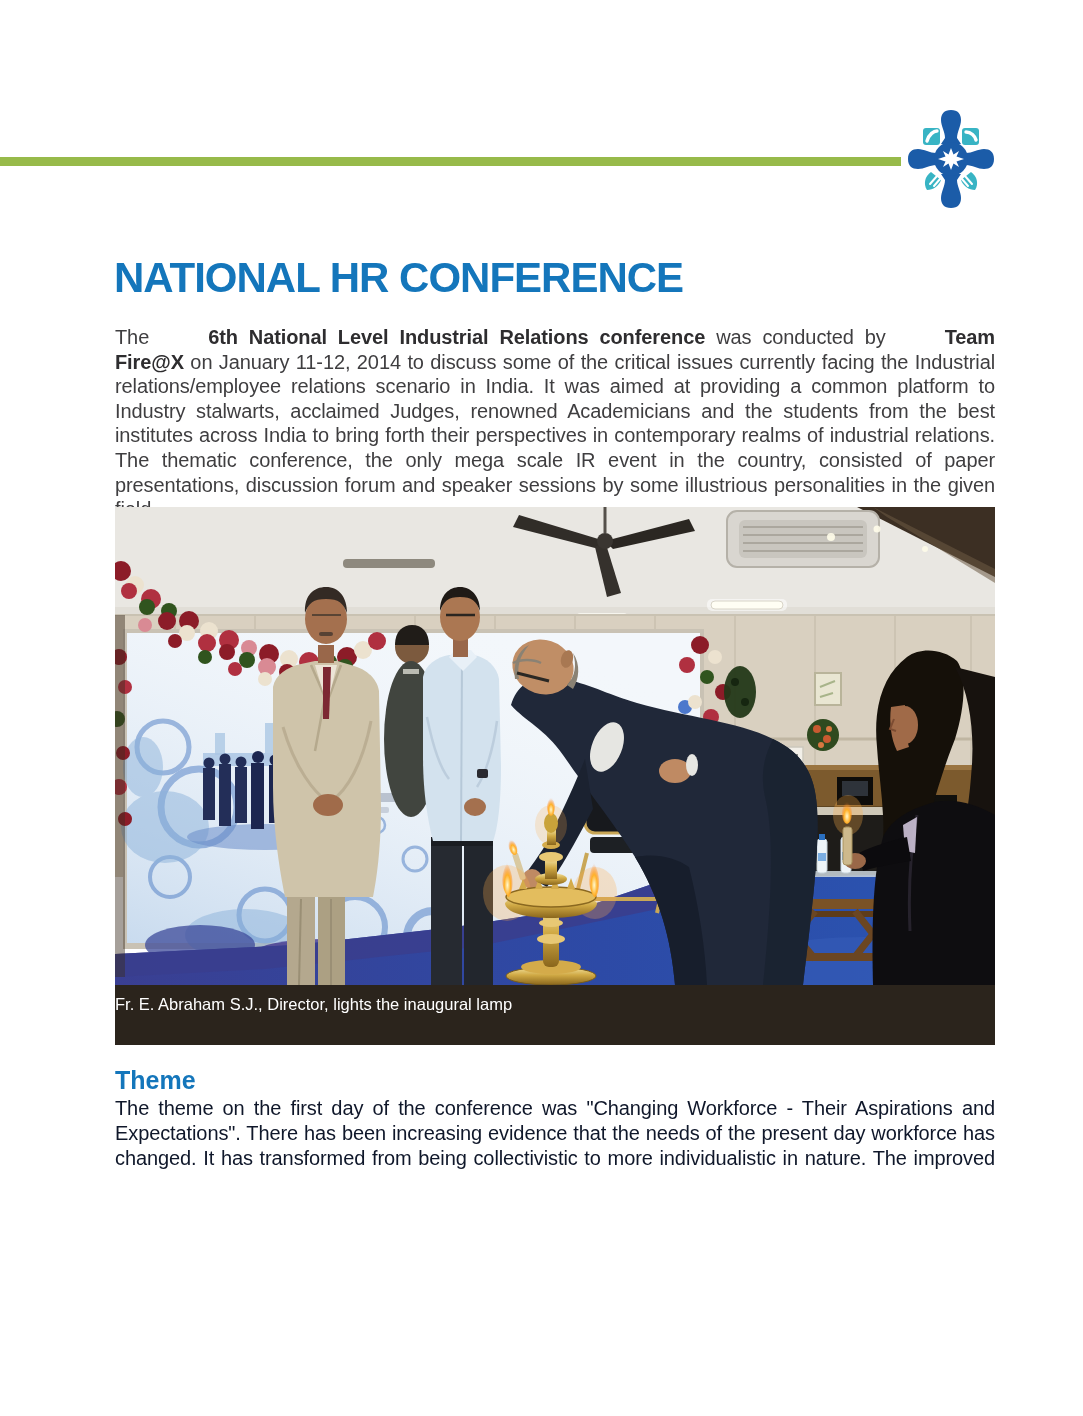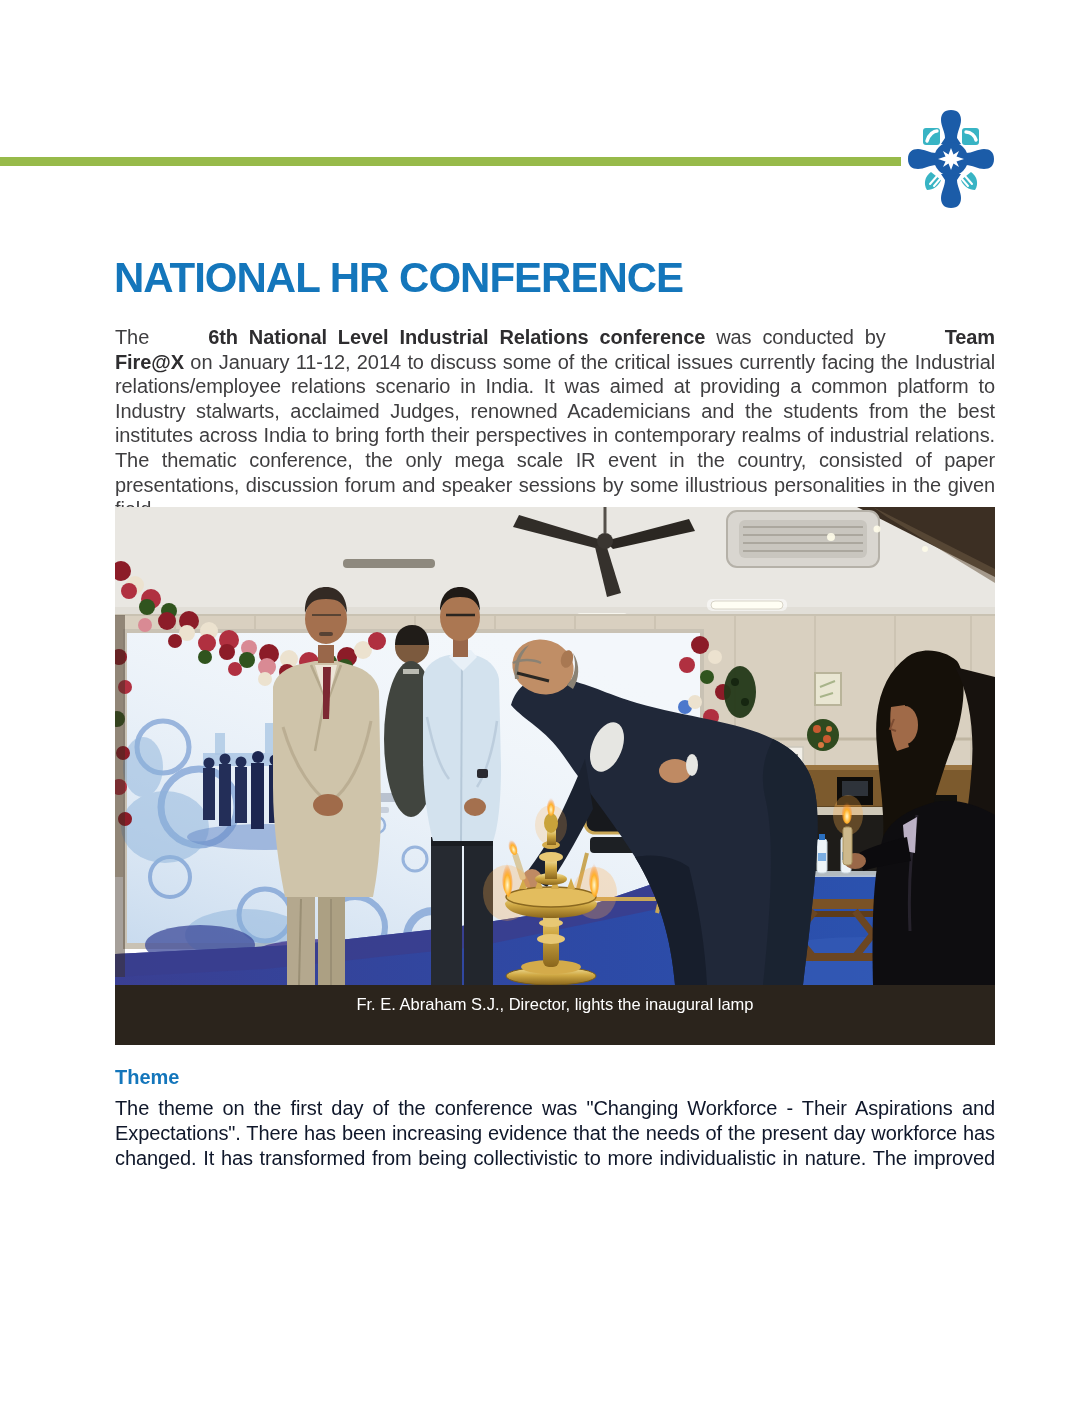--- a/index.html
+++ b/index.html
@@ -14,25 +14,25 @@
     font-size:42px; font-weight:bold; color:#1476bb; letter-spacing:-1px; line-height:48px;
   }
   .intro-para{
     position:absolute; left:115px; top:325px; width:880px;
     font-size:20px; line-height:24.6px; color:#3f3e40; text-align:justify; letter-spacing:-0.1px;
   }
   .intro-para b{color:#2e2d2f;margin-left:48px;}
   .photo-block{position:absolute; left:115px; top:507px; width:880px; height:538px;}
   .photo-scene{display:block; width:880px; height:478px;}
   .photo-caption{
-    width:880px; height:60px; background:#2b241c; color:#ffffff; text-align:center;
+    width:880px; height:60px; background:#2b241c; color:#ffffff; 
     font-size:16.5px; line-height:21px; box-sizing:border-box; padding-top:9px;
   }
   .theme-heading{
-    position:absolute; left:115px; top:1066px; font-size:20px; font-weight:bold; color:#1476bb;
+    position:absolute; left:115px; top:1066px; font-size:25px; font-weight:bold; color:#1476bb;
   }
   .theme-para{
     position:absolute; left:115px; top:1096px; width:880px;
     font-size:20px; line-height:24.8px; color:#0f172a; text-align:justify; letter-spacing:-0.1px;
   }
   .page-number{
     position:absolute; left:955px; top:1326px; border:2px solid #3a85c2; color:#2a7cc0;
     font-size:17px; line-height:17px; padding:4px 0; background:#bef264;
   }
 </style>

